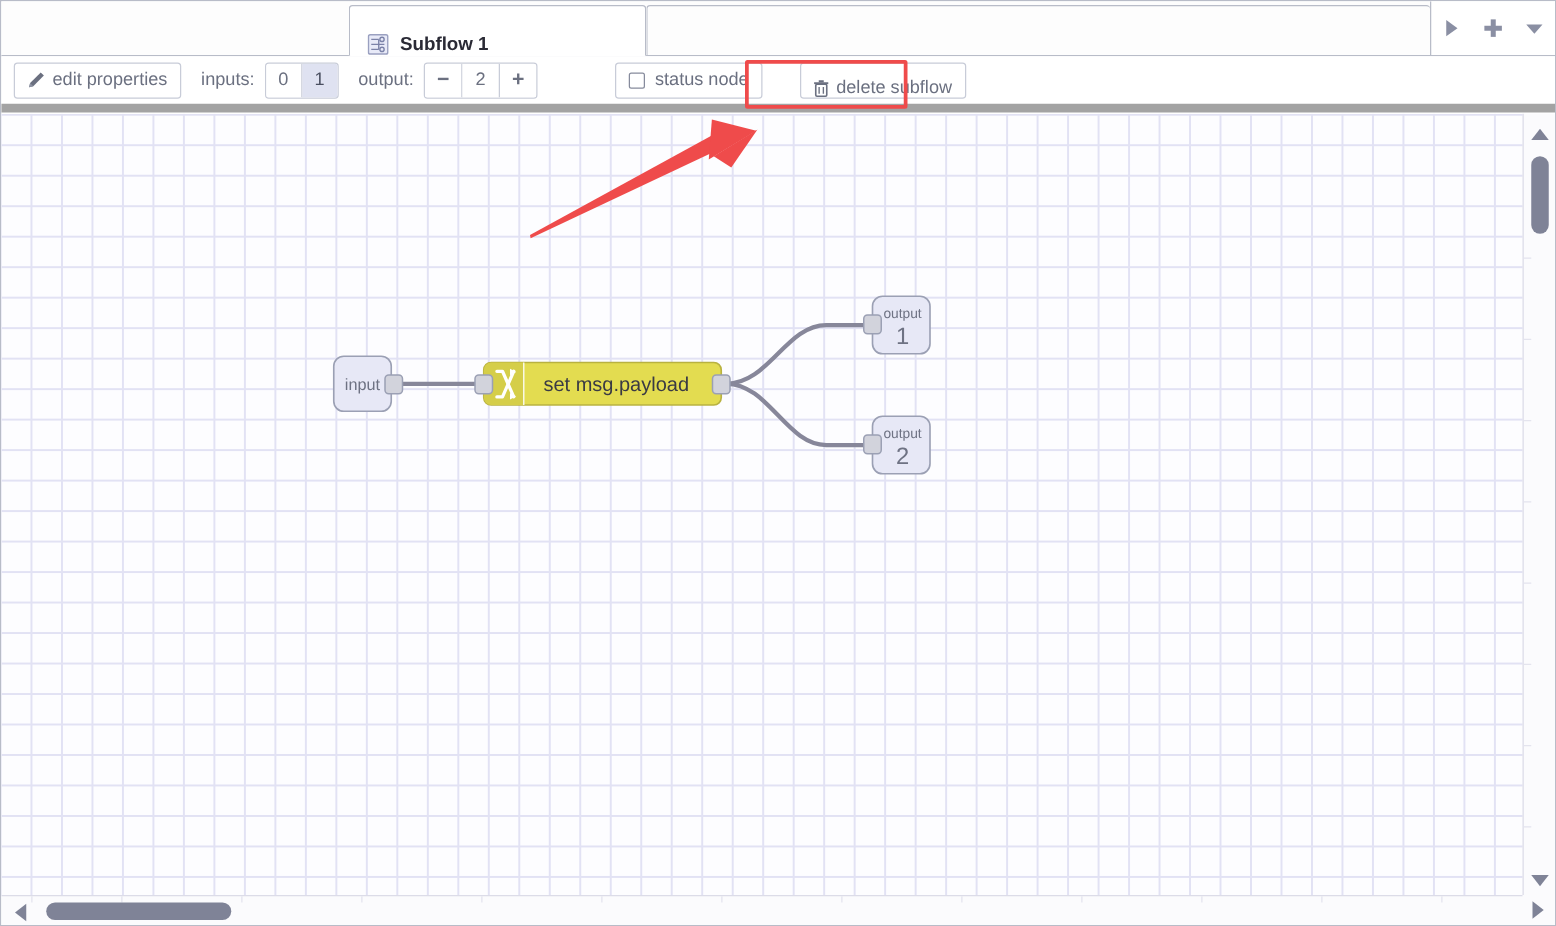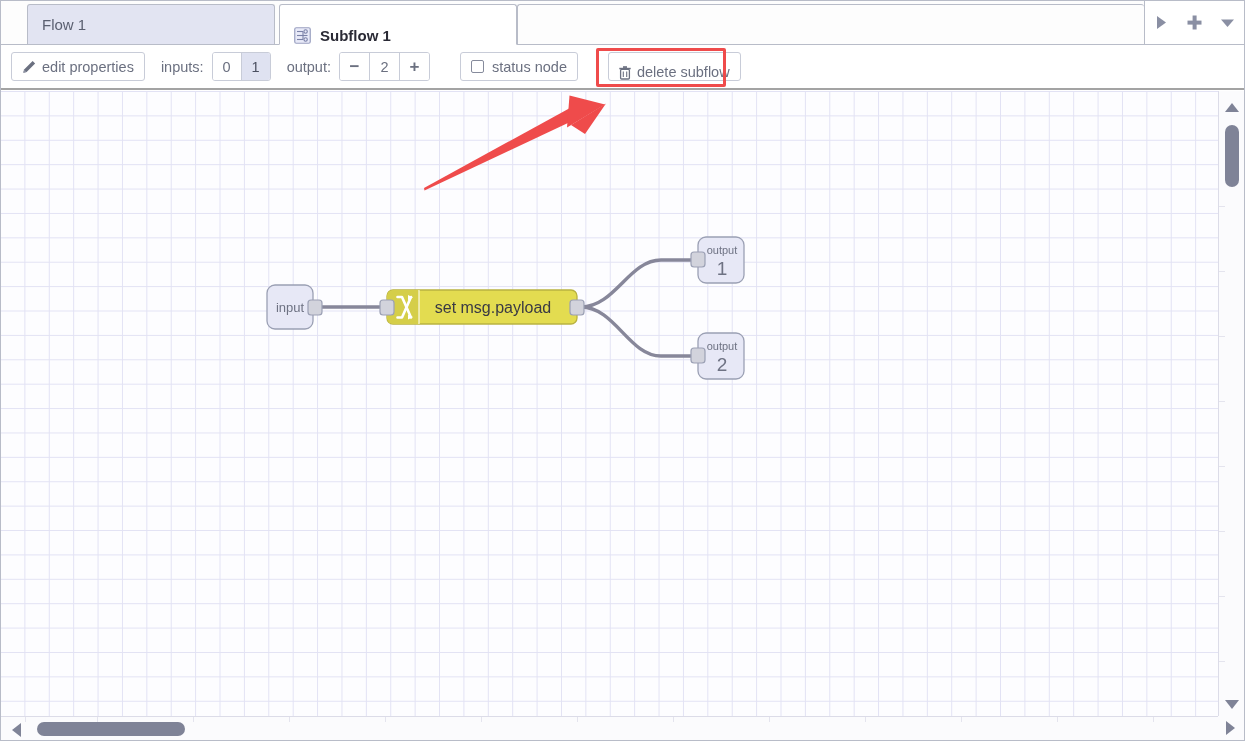--- a/index.html
+++ b/index.html
@@ -103,21 +103,21 @@
     cursor: pointer;
   }
 
   
   .subtoolbar {
     position: absolute;
     left: 0; top: 44px;
     width: 1243px;
     height: 45px;
     background: #fff;
-    border-bottom: 2px solid #a3a3a3;
+    border-bottom: 7px solid #a3a3a3;
     box-sizing: border-box;
     display: flex;
     align-items: center;
     padding-left: 10px;
     font-size: 14.5px;
     color: #6b7080;
   }
   .btn {
     border: 1px solid #c8ccd8;
     background: #fff;
@@ -335,23 +335,20 @@
 </style>
 </head>
 <body>
 
 <div id="app">
 
   <div class="tabbar">
 
     <div class="tab-rest"></div>
 
-    <div class="tab inactive">
-      <span>Flow 1</span>
-    </div>
 
     <div class="tab active">
       <span class="subflow-tab-icon">
         <svg width="17" height="17" viewBox="0 0 17 17">
           <rect x="0.75" y="0.75" width="15.5" height="15.5" rx="1.5" fill="#e8eaf8" stroke="#9aa0c0" stroke-width="1.2"></rect>
           <line x1="3" y1="4.5" x2="9" y2="4.5" stroke="#7b82a8" stroke-width="1.1"></line>
           <line x1="3" y1="8.5" x2="13.5" y2="8.5" stroke="#7b82a8" stroke-width="1.1"></line>
           <line x1="3" y1="12.5" x2="9" y2="12.5" stroke="#7b82a8" stroke-width="1.1"></line>
           <line x1="9" y1="4.5" x2="9" y2="12.5" stroke="#7b82a8" stroke-width="1.1"></line>
           <circle cx="11.6" cy="4.5" r="1.7" fill="#e8eaf8" stroke="#7b82a8" stroke-width="1.1"></circle>
@@ -399,21 +396,21 @@
       <div class="seg selected">1</div>
     </div>
 
     <span class="lbl">output:</span>
     <div class="stepper">
       <div class="sbtn">−</div>
       <div class="sval">2</div>
       <div class="sbtn">+</div>
     </div>
 
-    <div class="btn" style="margin-left:30px;">
+    <div class="btn" style="margin-left:62px;">
       <span class="chk"></span>
       <span>status node</span>
     </div>
 
     <div class="btn" style="margin-left:30px;align-items:flex-end;">
       <span class="bico">
         <svg width="12" height="14" viewBox="0 0 12 14">
           <rect x="1.6" y="3.4" width="8.8" height="9.6" rx="1" fill="none" stroke="#6b7080" stroke-width="1.3"></rect>
           <rect x="0.3" y="1.8" width="11.4" height="1.5" fill="#6b7080"></rect>
           <rect x="4" y="0.2" width="4" height="1.7" fill="#6b7080"></rect>

